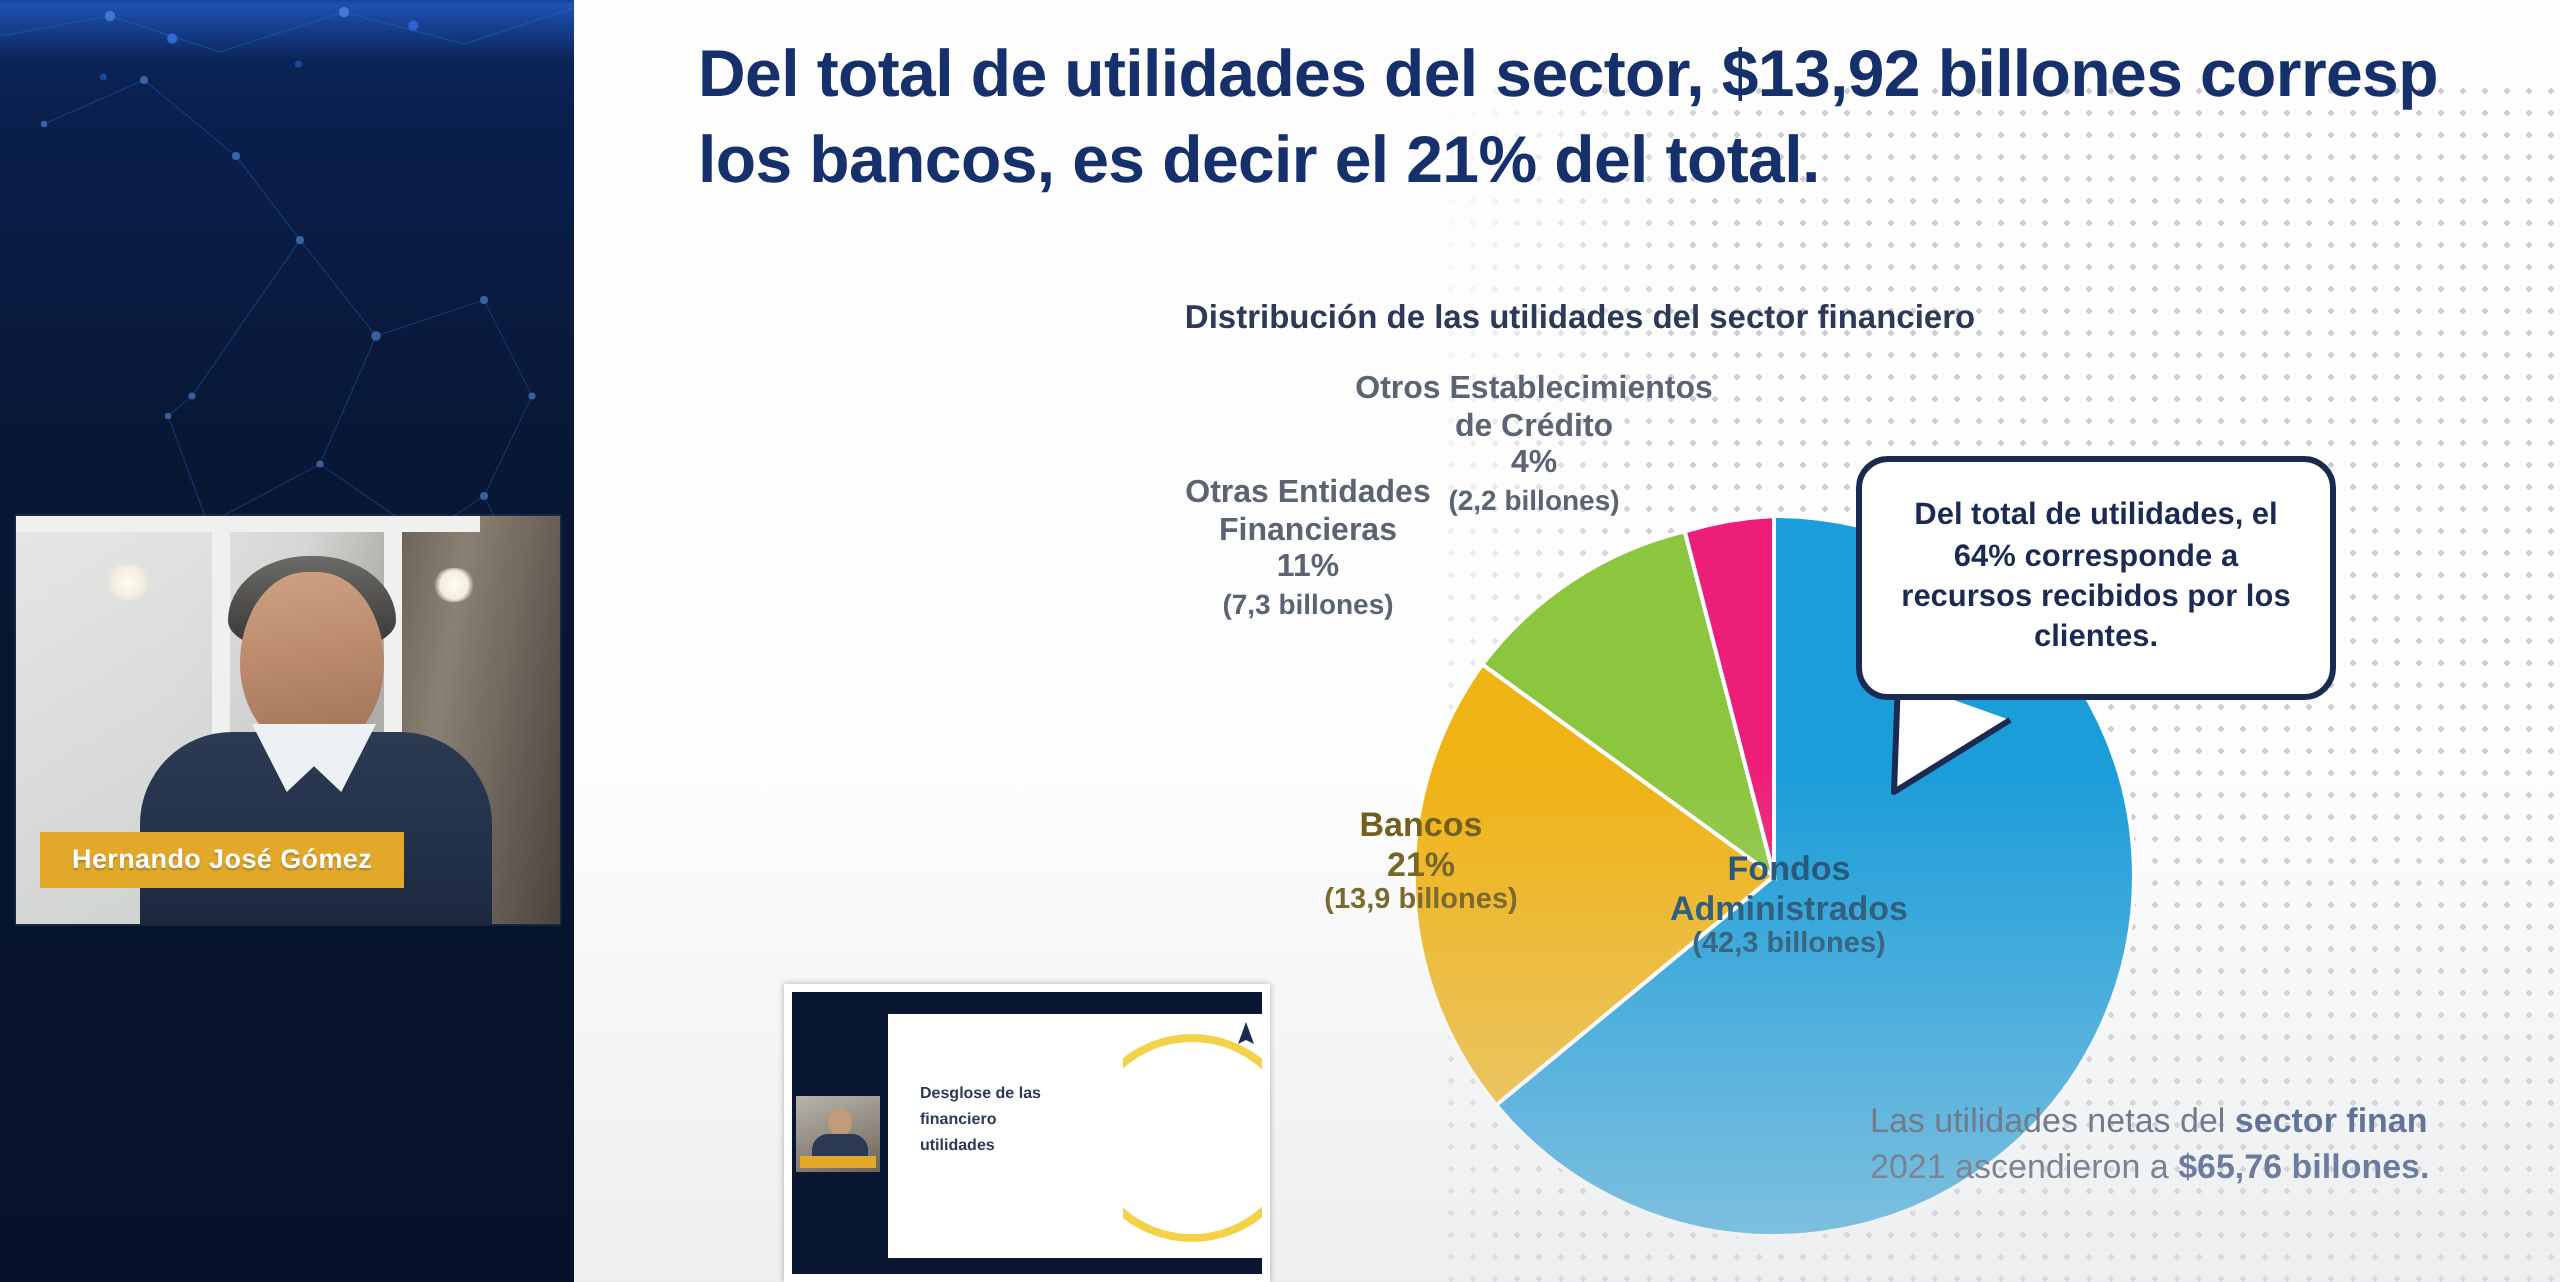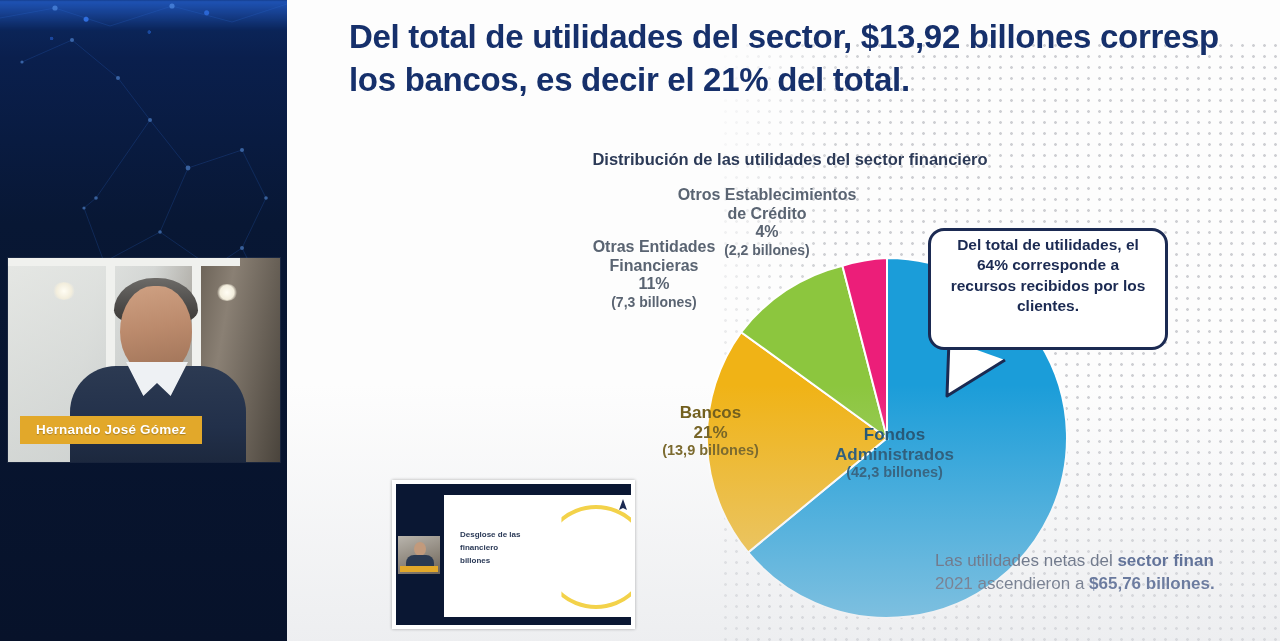--- a/index.html
+++ b/index.html
@@ -117,38 +117,38 @@
   #lbl-bancos{ left: 336px; top: 403px; width: 175px; font-size: 17px; }
   #lbl-fondos{ left: 500px; top: 425px; width: 215px; font-size: 17px; }
   .lbl-sub { font-size: 14px; }
   #lbl-bancos .lbl-sub { font-size: 14.5px; }
   #lbl-fondos .lbl-sub { font-size: 14.5px; }
 
   
   #callout {
     position: absolute; left: 641px; top: 228px; width: 240px; height: 122px;
     background: #ffffff; border: 3px solid #1b2a52; border-radius: 16px;
-    display:flex; justify-content:center; z-index: 5;
+    display:flex; align-items:center; justify-content:center; z-index: 5;
   }
   #callout-text {
     color:#1b2a52; font-weight:700; font-size:15.5px; line-height:1.32;
     text-align:center; padding: 4px 14px;
   }
   #callout-tail { position:absolute; left: 630px; top: 340px; width: 90px; height: 72px; z-index: 4; }
 
   
   #bottom-note {
     position:absolute; left: 648px; top: 549px; width: 420px;
     color:#2f3c57; font-size: 17px; line-height: 1.38; white-space: nowrap;
   }
   #bottom-note b { color:#16306b; font-weight:800; }
 
   
   #thumb {
-    position:absolute; left: 392px; top: 480px; width: 243px; height: 149px;
+    position:absolute; left: 392px; top: 492px; width: 243px; height: 149px;
     background:#d946ef; border: 4px solid #ffffff; box-shadow: 0 0 3px rgba(0,0,0,.3);
     overflow:hidden; z-index: 20;
   }
   #thumb-inner { position:absolute; inset:0; background:#0a1733; overflow:hidden; }
   #thumb-slide {
     position:absolute; left: 48px; top: 11px; width: 190px; height: 122px; background:#fff;
   }
   #thumb-title {
     position:absolute; left: 16px; top: 34px; width: 96px;
     color:#2b3a57; font-size: 8px; font-weight:700; line-height:1.6;
@@ -303,21 +303,21 @@
         <div class="th-head"></div>
         <div class="th-body"></div>
         <div id="thumb-badge"></div>
       </div>
       <div id="thumb-red"></div>
       <div id="thumb-slide">
         <div id="thumb-arc"></div>
         <div id="thumb-title">
           <div>Desglose de las</div>
           <div>financiero</div>
-          <div>billones</div>
+          <div>utilidades</div>
         </div>
         <svg id="thumb-logo" viewBox="0 0 14 14">
           <path d="M7 1 L11 12 L7 10 L3 12 Z" fill="#1b2a52"></path>
         </svg>
       </div>
     </div>
   </div>
 
 </div>
 

